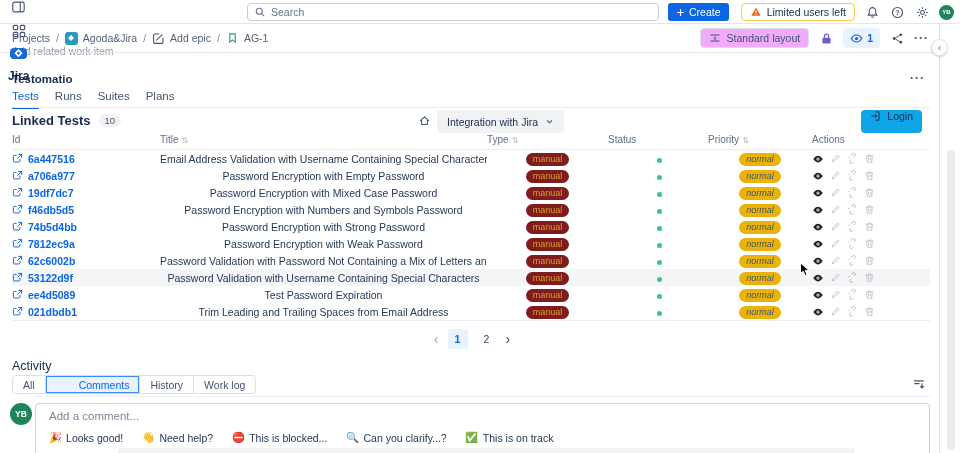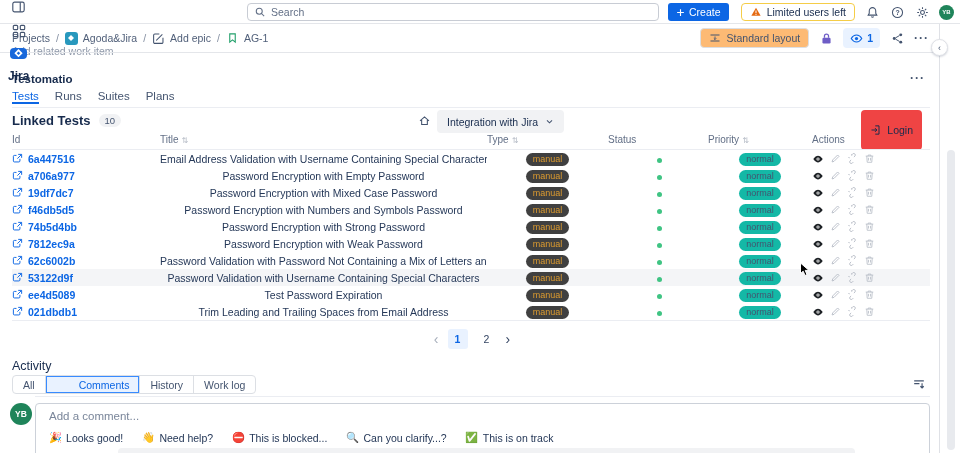--- a/index.html
+++ b/index.html
@@ -21,60 +21,60 @@
 
   
   .crumbbar { position:absolute; top:24px; left:0; width:939px; height:29px; z-index:5; }
   .crumbbar .line { position:absolute; left:0; right:0; bottom:0; height:1px; background:#e4e6ea; }
   .crumbs { position:absolute; left:12px; top:0; height:28px; display:flex; align-items:center; gap:6px; font-size:10.5px; color:#505f79; }
   .crumbs .sep { color:#8590a2; }
   .crumb { display:flex; align-items:center; gap:5px; cursor:pointer; }
   .crumb-icon { width:13px; height:13px; border-radius:3px; display:inline-flex; align-items:center; justify-content:center; }
   .proj-icon { background:#2898bd; }
   .crumb-tools { position:absolute; right:10px; top:4px; display:flex; align-items:center; gap:9px; }
-  .layout-btn { height:20px; padding:0 8px; background:#fdba74; border:1px solid #dcdfe4; border-radius:4px; display:flex; align-items:center; gap:6px; font-size:10.5px; font-weight:500; color:#44546f; cursor:pointer; font-family:inherit; }
+  .layout-btn { height:20px; padding:0 8px; background:#f0abfc; border:1px solid #dcdfe4; border-radius:4px; display:flex; align-items:center; gap:6px; font-size:10.5px; font-weight:500; color:#44546f; cursor:pointer; font-family:inherit; }
   .watch-btn { height:20px; padding:0 7px; background:#e9f2ff; border:none; border-radius:4px; display:flex; align-items:center; gap:4px; color:#0c66e4; font-size:10.5px; font-weight:600; cursor:pointer; font-family:inherit; }
   .more-dots { font-size:12px; font-weight:700; color:#44546f; letter-spacing:1px; cursor:pointer; }
   .clipped-add { position:absolute; left:12px; top:45px; font-size:10.5px; color:#505f79; opacity:.65; z-index:1; }
 
   
   .rail-divider { position:absolute; left:939px; top:24px; bottom:0; width:1px; background:#dfe1e6; z-index:6; }
   .rail-collapse { position:absolute; left:931px; top:39px; width:17px; height:17px; border-radius:50%; background:#fff; border:1px solid #dfe1e6; box-shadow:0 1px 2px rgba(9,30,66,.18); display:flex; align-items:center; justify-content:center; font-size:9px; color:#44546f; z-index:7; cursor:pointer; }
   .rail-scroll { position:absolute; left:947px; top:150px; bottom:3px; width:8px; background:#e8eaee; border-radius:4px; z-index:6; }
 
   
   .panel-title { position:absolute; left:12px; top:73px; font-size:11.5px; font-weight:700; color:#172b4d; }
   .panel-more { position:absolute; left:910px; top:71px; }
   .ptabs { position:absolute; left:12px; top:90px; display:flex; gap:16px; font-size:11.5px; color:#44546f; }
-  .ptab { cursor:pointer; }
+  .ptab { padding-bottom:5px; cursor:pointer; }
   .ptab.active { color:#0c66e4; border-bottom:2px solid #0c66e4; }
   .ptabs-line { position:absolute; left:12px; width:918px; top:107px; height:1px; background:#ebedf2; }
 
   .linked-row { position:absolute; left:12px; top:113px; display:flex; align-items:center; }
   .linked-title { font-size:13px; font-weight:600; color:#172b4d; }
   .count-badge { margin-left:8px; background:#f1f2f4; border-radius:8px; padding:1px 6px; font-size:9.5px; color:#44546f; }
   .home-btn { position:absolute; left:418px; top:113px; cursor:pointer; }
   .integration-btn { position:absolute; left:437px; top:110px; height:23px; padding:0 10px; background:#f1f2f4; border:none; border-radius:4px; display:flex; align-items:center; gap:7px; font-size:10.5px; font-weight:500; color:#172b4d; cursor:pointer; font-family:inherit; }
-  .login-btn { position:absolute; right:38px; top:110px; height:40px; padding:0 9px; background:#ef4444; border:none; border-radius:4px; display:flex; align-items:center; gap:5px; font-size:10.5px; font-weight:500; color:#172b4d; cursor:pointer; font-family:inherit; }
+  .login-btn { position:absolute; right:38px; top:110px; height:23px; padding:0 9px; background:#0ea5e9; border:none; border-radius:4px; display:flex; gap:5px; font-size:10.5px; font-weight:500; color:#172b4d; cursor:pointer; font-family:inherit; }
 
   
   .ttable { position:absolute; left:12px; top:133px; width:918px; }
   .tgrid { display:grid; grid-template-columns:148px 327px 121px 100px 104px 118px; align-items:center; }
   .thead { height:13px; font-size:10px; color:#626f86; font-weight:500; }
   .thead .hcell { display:flex; align-items:flex-end; gap:3px; }
   .sortg { font-size:8px; color:#b3b9c4; }
   .tbody { border-top:1px solid #ebedf2; border-bottom:1px solid #ebedf2; margin-top:3px; }
   .trow { height:17px; cursor:default;text-align:center; }
   .trow.hovered { background:#f4f5f7; }
   .cell { font-size:10.5px; color:#253858; overflow:hidden; white-space:nowrap; }
   .cell-id { display:flex; align-items:center; gap:5px; }
   .rowid { color:#0c66e4; font-weight:600; text-decoration:none; cursor:pointer; }
   .pill { display:inline-block; border-radius:8px; padding:1px 7px; font-size:9px; line-height:11px; }
-  .type-pill { background:#404040; color:#dd9b2f; }
-  .prio-pill { background:#14b8a6; color:#44546f; }
+  .type-pill { background:#7f1d1d; color:#dd9b2f; }
+  .prio-pill { background:#eab308; color:#44546f;font-style:italic; }
   .dot { display:inline-block; width:5px; height:5px; border-radius:50%; background:#3fc483; margin-left:2px; }
   .actions { display:flex; align-items:center; gap:6px; }
   .act { display:inline-flex; cursor:pointer; }
 
   
   .pagination { position:absolute; left:0; top:329px; width:944px; display:flex; align-items:center; justify-content:center; gap:9px; }
   .pg-chev { font-size:14px; line-height:14px; cursor:pointer; }
   .pg-prev { color:#a5adba; }
   .pg-next { color:#344563; }
   .pg-num { width:20px; height:20px; display:flex; align-items:center; justify-content:center; font-size:10.5px; color:#344563; border-radius:3px; cursor:pointer; }

